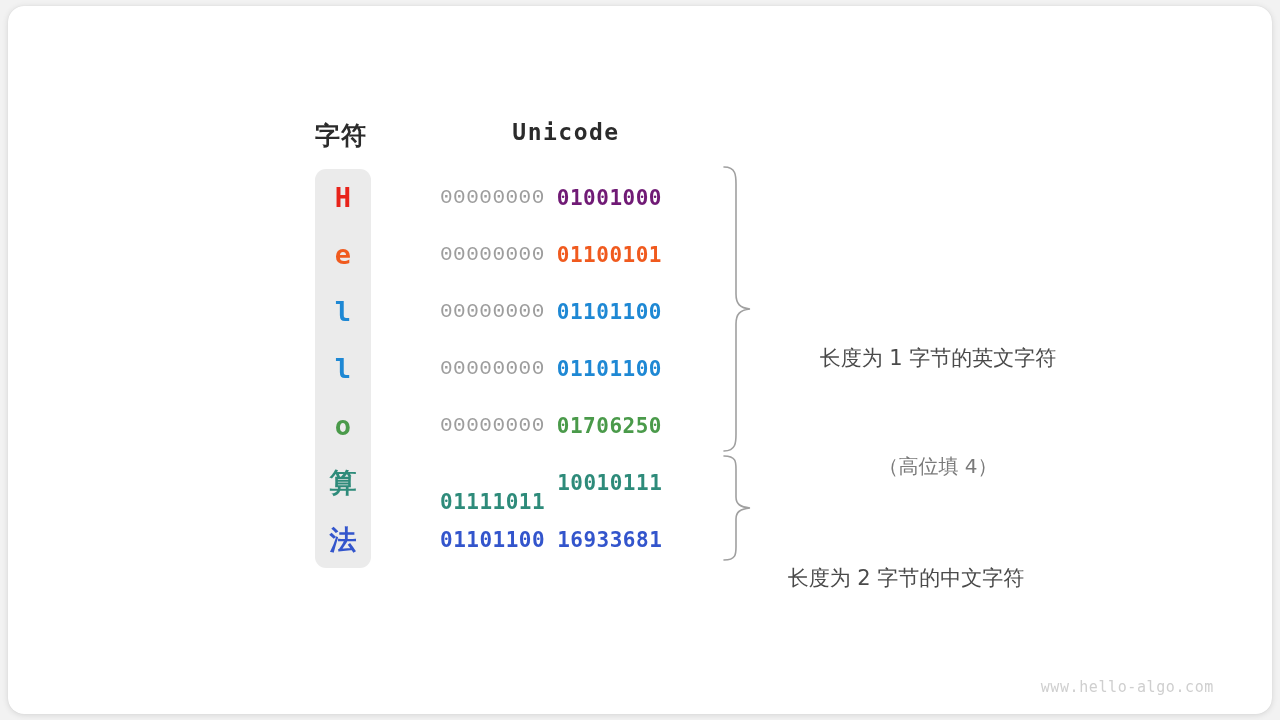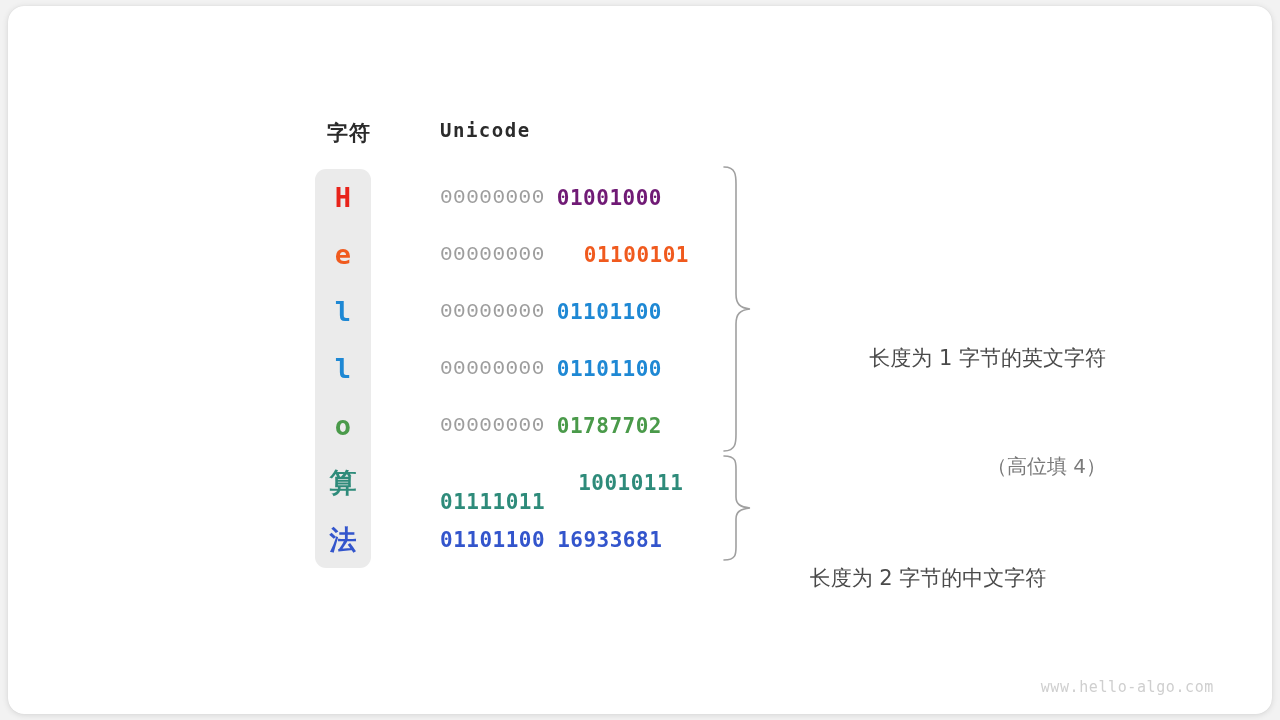--- a/index.html
+++ b/index.html
@@ -35,31 +35,32 @@
   .hdr {
     position: absolute;
     font-weight: bold;
     color: #2b2b2b;
     white-space: nowrap;
   }
   .hdr-char {
     left: 307px;
     top: 113px;
     width: 56px;
-    text-align: right;
+    text-align: left;
     font-family: Liberation Mono, monospace;
-    font-size: 21px;
+    font-size: 25px;
     letter-spacing: 1px;
   }
   .hdr-code {
     left: 432px;
     top: 113px;
     width: 252px;
-    font-family: "DejaVu Sans Mono", monospace;
-    font-size: 19px;
+    text-align: center;
+    font-family: "DejaVu Sans Mono", monospace;
+    font-size: 23px;
     letter-spacing: 1.5px;
   }
 
   
   .char-col {
     position: absolute;
     left: 307px;
     top: 163px;
     width: 56px;
     height: 399px;
@@ -149,58 +150,58 @@
     <div class="char-col"></div>
 
     <div id="rows-layer">
         <div class="char-cell latin" style="left: 307px; top: 163px; color: rgb(232, 35, 26);">
           <span>H</span>
         </div>
         <div class="bin-row" style="top: 163px;"><span class="byte-pad">00000000</span><span class="byte-gap"></span><span class="byte-sig" style="color: #701a75;">01001000</span></div>
         <div class="char-cell latin" style="left: 307px; top: 220px; color: rgb(240, 90, 30);">
           <span>e</span>
         </div>
-        <div class="bin-row" style="top: 220px;"><span class="byte-pad">00000000</span><span class="byte-gap"></span><span class="byte-sig" style="color: rgb(240, 90, 30); margin-left: 27px;">01100101</span></div>
+        <div class="bin-row" style="top: 220px;"><span class="byte-pad">00000000</span><span class="byte-gap"></span><span class="byte-sig" style="color: rgb(240, 90, 30);">01100101</span></div>
         <div class="char-cell latin" style="left: 307px; top: 277px; color: rgb(30, 136, 212);">
           <span>l</span>
         </div>
         <div class="bin-row" style="top: 277px;"><span class="byte-pad">00000000</span><span class="byte-gap"></span><span class="byte-sig" style="color: rgb(30, 136, 212);">01101100</span></div>
         <div class="char-cell latin" style="left: 307px; top: 334px; color: rgb(30, 136, 212);">
           <span>l</span>
         </div>
         <div class="bin-row" style="top: 334px;"><span class="byte-pad">00000000</span><span class="byte-gap"></span><span class="byte-sig" style="color: rgb(30, 136, 212);">01101100</span></div>
         <div class="char-cell latin" style="left: 307px; top: 391px; color: rgb(74, 154, 74);">
           <span>o</span>
         </div>
-        <div class="bin-row" style="top: 391px;"><span class="byte-pad">00000000</span><span class="byte-gap"></span><span class="byte-sig" style="color: rgb(74, 154, 74);">01787702</span></div>
+        <div class="bin-row" style="top: 391px;"><span class="byte-pad">00000000</span><span class="byte-gap"></span><span class="byte-sig" style="color: rgb(74, 154, 74);">01706250</span></div>
         <div class="char-cell han" style="left: 307px; top: 448px; color: rgb(46, 139, 122);">
           <span>算</span>
         </div>
-        <div class="bin-row" style="top: 448px;"><span class="byte-sig" style="color: rgb(46, 139, 122); margin-top: 38px;">01111011</span><span class="byte-gap"></span><span class="byte-sig" style="color: rgb(46, 139, 122); margin-left: 21px;">10010111</span></div>
+        <div class="bin-row" style="top: 448px;"><span class="byte-sig" style="color: rgb(46, 139, 122); margin-top: 38px;">01111011</span><span class="byte-gap"></span><span class="byte-sig" style="color: rgb(46, 139, 122);">10010111</span></div>
         <div class="char-cell han" style="left: 307px; top: 505px; color: rgb(51, 85, 204);">
           <span>法</span>
         </div>
         <div class="bin-row" style="top: 505px;"><span class="byte-sig" style="color: rgb(51, 85, 204);">01101100</span><span class="byte-gap"></span><span class="byte-sig" style="color: rgb(51, 85, 204);">16933681</span></div>
       </div>
 
     <svg class="brace" style="left:712px; top:158px;" width="40" height="290" viewBox="0 0 40 290">
       <path d="M 4 3 C 16 3 16 12 16 20 L 16 130 C 16 140 20 144 30 145
                C 20 146 16 150 16 160 L 16 270 C 16 278 16 287 4 287" fill="none" stroke="#a0a0a0" stroke-width="1.6" stroke-linecap="round"></path>
     </svg>
 
     <svg class="brace" style="left:712px; top:447px;" width="40" height="112" viewBox="0 0 40 112">
       <path d="M 4 3 C 16 3 16 9 16 16 L 16 44 C 16 51 20 54 30 55
                C 20 56 16 59 16 66 L 16 94 C 16 101 16 107 4 107" fill="none" stroke="#a0a0a0" stroke-width="1.6" stroke-linecap="round"></path>
     </svg>
 
-    <div class="annot" style="left:762px; top:262px; width:336px;text-align:right;">
+    <div class="annot" style="left:762px; top:262px; width:336px;">
       <div>长度为 1 字节的英文字符</div>
       <div class="sub">（高位填 4）</div>
     </div>
 
-    <div class="annot" style="left:752px; top:482px; width:336px;">
+    <div class="annot" style="left:730px; top:482px; width:336px;">
       <div>长度为 2 字节的中文字符</div>
     </div>
 
     <div class="watermark">www.hello-algo.com</div>
 
   </div>
 </div>
 
 </body></html>

